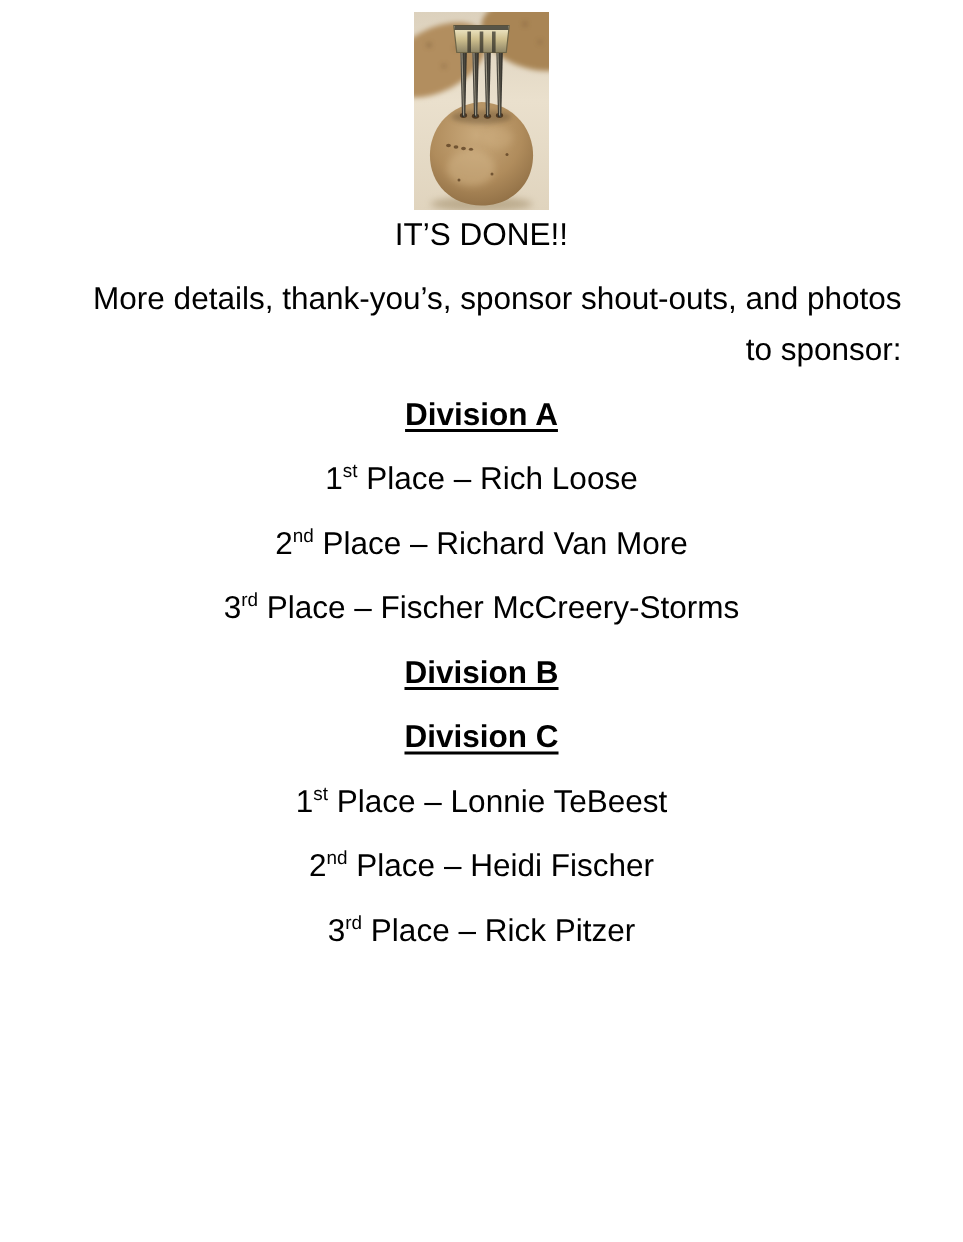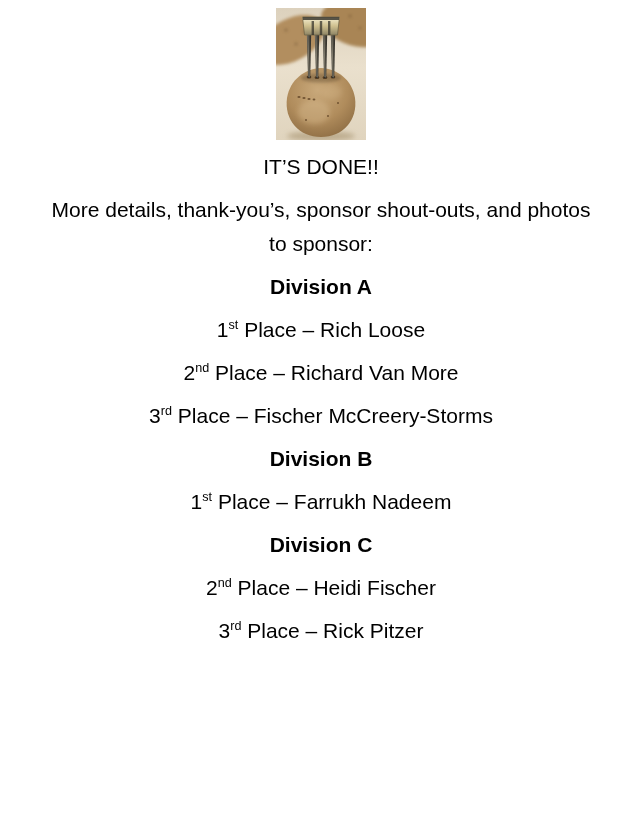--- a/index.html
+++ b/index.html
@@ -21,29 +21,30 @@
   }
   .photo {
     display: block;
     margin: 8px auto 0 auto;
   }
   .doc p {
     margin: 0 0 9px 0;
     line-height: 34px;
   }
   p.headline {
-    margin-top: 10px;
   }
   p.note {
     max-width: 560px;
     margin-left: auto;
     margin-right: auto;
+    text-align: right;
   }
   .division-title {
     font-weight: bold;
+    text-decoration: underline;
     text-decoration-thickness: 2px;
     text-underline-offset: 3px;
   }
   sup.ord {
     font-size: 0.6em;
     vertical-align: super;
     line-height: 0;
   }
 </style>
 </head>
@@ -144,19 +145,19 @@
 
 
   <p class="note"><span>More details, thank-you’s, sponsor shout-outs, and photos</span><br><span>to sponsor:</span></p>
 
   <p class="division-title">Division A</p>
   <p class="place"><span>1</span><sup class="ord">st</sup><span> Place – Rich Loose</span></p>
   <p class="place"><span>2</span><sup class="ord">nd</sup><span> Place – Richard Van More</span></p>
   <p class="place"><span>3</span><sup class="ord">rd</sup><span> Place – Fischer McCreery-Storms</span></p>
 
   <p class="division-title">Division B</p>
-  <p class="place"><span>1</span><sup class="ord">st</sup><span> Place – Farrukh Nadeem</span></p>
 
   <p class="division-title">Division C</p>
+  <p class="place"><span>1</span><sup class="ord">st</sup><span> Place – Lonnie TeBeest</span></p>
   <p class="place"><span>2</span><sup class="ord">nd</sup><span> Place – Heidi Fischer</span></p>
   <p class="place"><span>3</span><sup class="ord">rd</sup><span> Place – Rick Pitzer</span></p>
 
 </div>
 
 </body></html>

